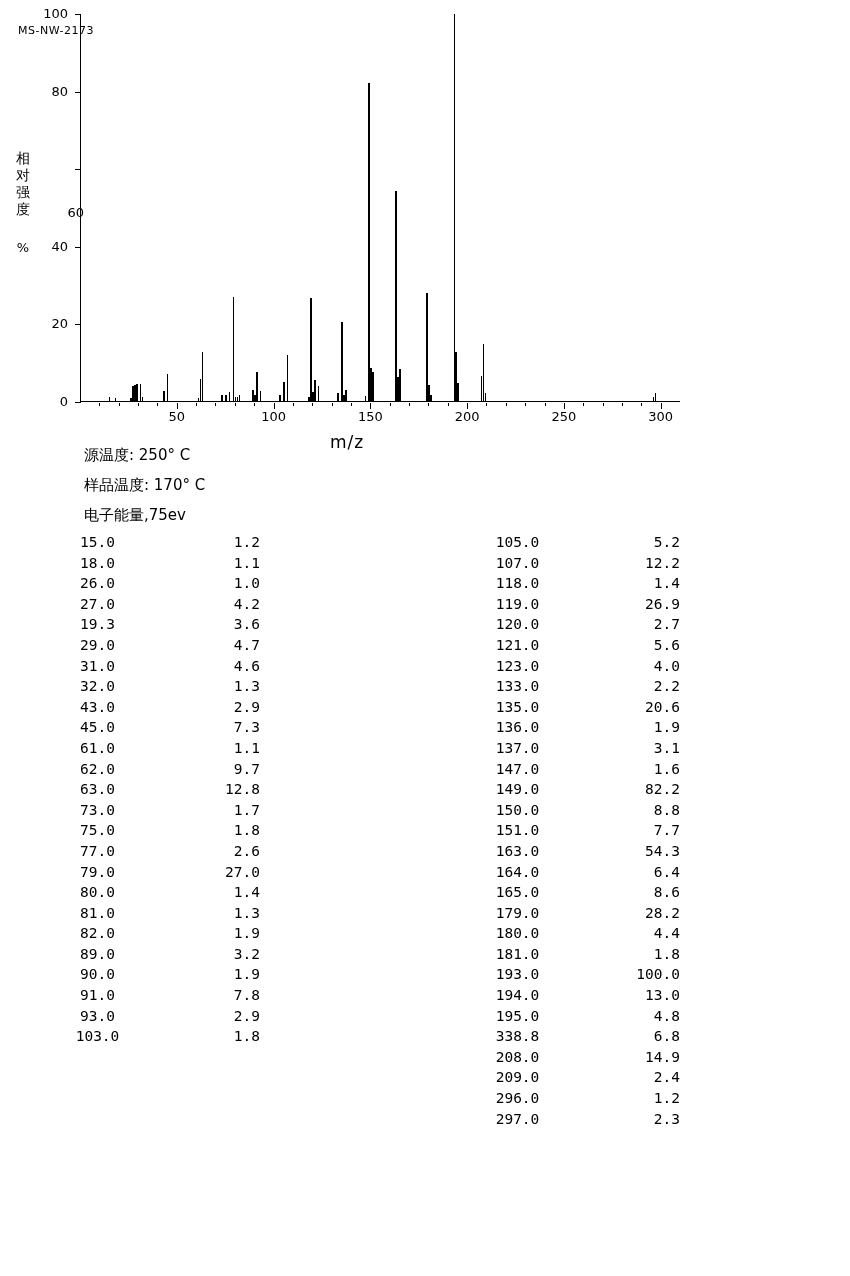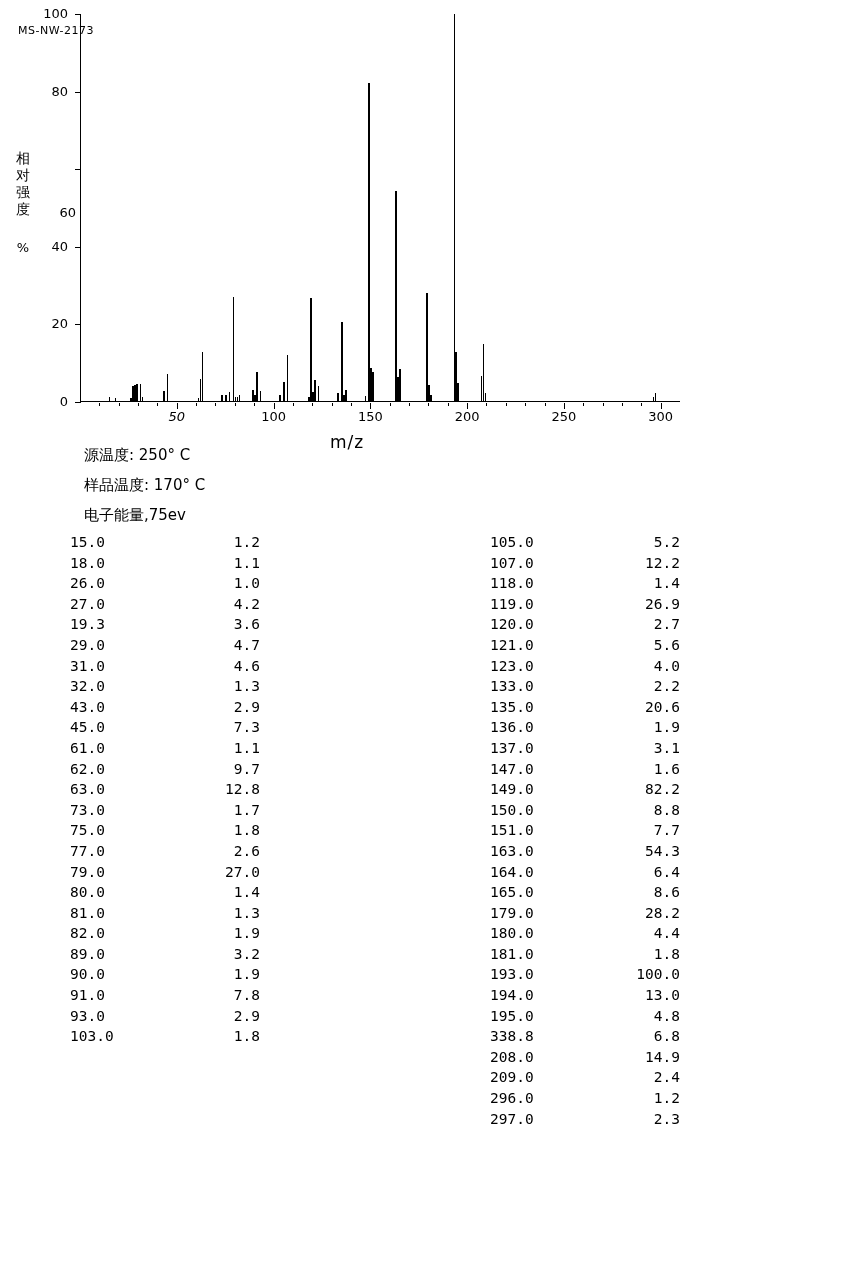--- a/index.html
+++ b/index.html
@@ -157,21 +157,21 @@
     line-height: 20.6px;
   }
   #peak-col-left { left: 70px; width: 190px; }
   #peak-col-right { left: 490px; width: 190px; }
 
   .peak-row {
     display: flex;
     justify-content: space-between;
     white-space: pre;
   }
-  .peak-mz { width: 55px; text-align: left; }
+  .peak-mz { width: 55px; text-align: center; }
   .peak-int { width: 60px; text-align: right; }
 </style>
 </head>
 <body>
 
 <div id="chart-block">
 
   <div id="spectrum-id">MS-NW-2173</div>
 
   <div id="y-axis-title">相对强度</div>
@@ -181,29 +181,29 @@
   <div id="axis-left"></div>
   <div id="axis-bottom"></div>
 
   <div id="ytick-container">
       <div class="ytick-label" style="left: 28px; width: 40px; top: 395px;">0</div>
       <div class="ytick-mark" style="left: 75px; top: 402px;"></div>
       <div class="ytick-label" style="left: 28px; width: 40px; top: 317.4px;">20</div>
       <div class="ytick-mark" style="left: 75px; top: 324.4px;"></div>
       <div class="ytick-label" style="left: 28px; width: 40px; top: 239.8px;">40</div>
       <div class="ytick-mark" style="left: 75px; top: 246.8px;"></div>
-      <div class="ytick-label" style="left: 36px; width: 40px; top: 162.2px; margin-top: 44px;">60</div>
+      <div class="ytick-label" style="left: 44px; width: 40px; top: 162.2px; margin-top: 44px;">60</div>
       <div class="ytick-mark" style="left: 75px; top: 169.2px;"></div>
       <div class="ytick-label" style="left: 28px; width: 40px; top: 84.6px;">80</div>
       <div class="ytick-mark" style="left: 75px; top: 91.6px;"></div>
       <div class="ytick-label" style="left: 28px; width: 40px; top: 7px;">100</div>
       <div class="ytick-mark" style="left: 75px; top: 14px;"></div>
     </div>
   <div id="xtick-container">
-      <div class="xtick-label" style="left: 176.774px; top: 410px; font-style: italic;">50</div>
+      <div class="xtick-label" style="left: 176.774px; top: 410px;">50</div>
       <div class="xtick-mark" style="left: 176.774px; top: 403px;"></div>
       <div class="xtick-label" style="left: 273.548px; top: 410px;">100</div>
       <div class="xtick-mark" style="left: 273.548px; top: 403px;"></div>
       <div class="xtick-label" style="left: 370.323px; top: 410px;">150</div>
       <div class="xtick-mark" style="left: 370.323px; top: 403px;"></div>
       <div class="xtick-label" style="left: 467.097px; top: 410px;">200</div>
       <div class="xtick-mark" style="left: 467.097px; top: 403px;"></div>
       <div class="xtick-label" style="left: 563.871px; top: 410px;">250</div>
       <div class="xtick-mark" style="left: 563.871px; top: 403px;"></div>
       <div class="xtick-label" style="left: 660.645px; top: 410px;">300</div>

